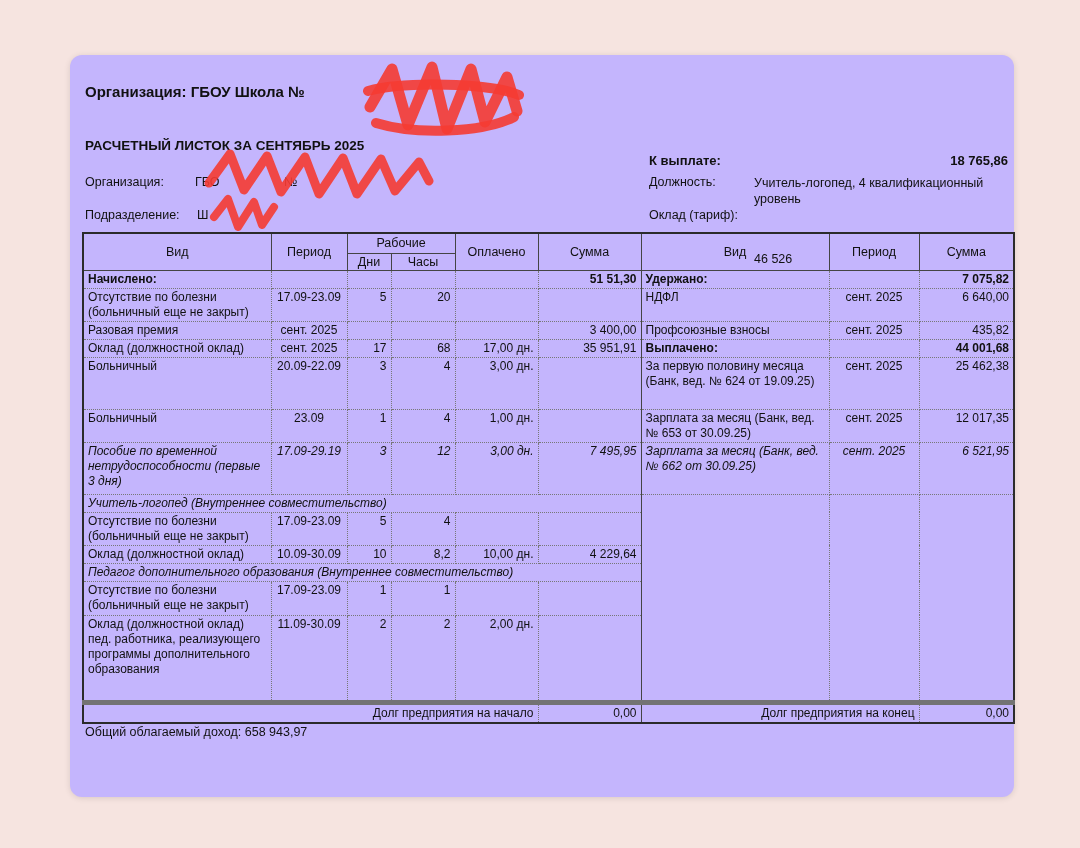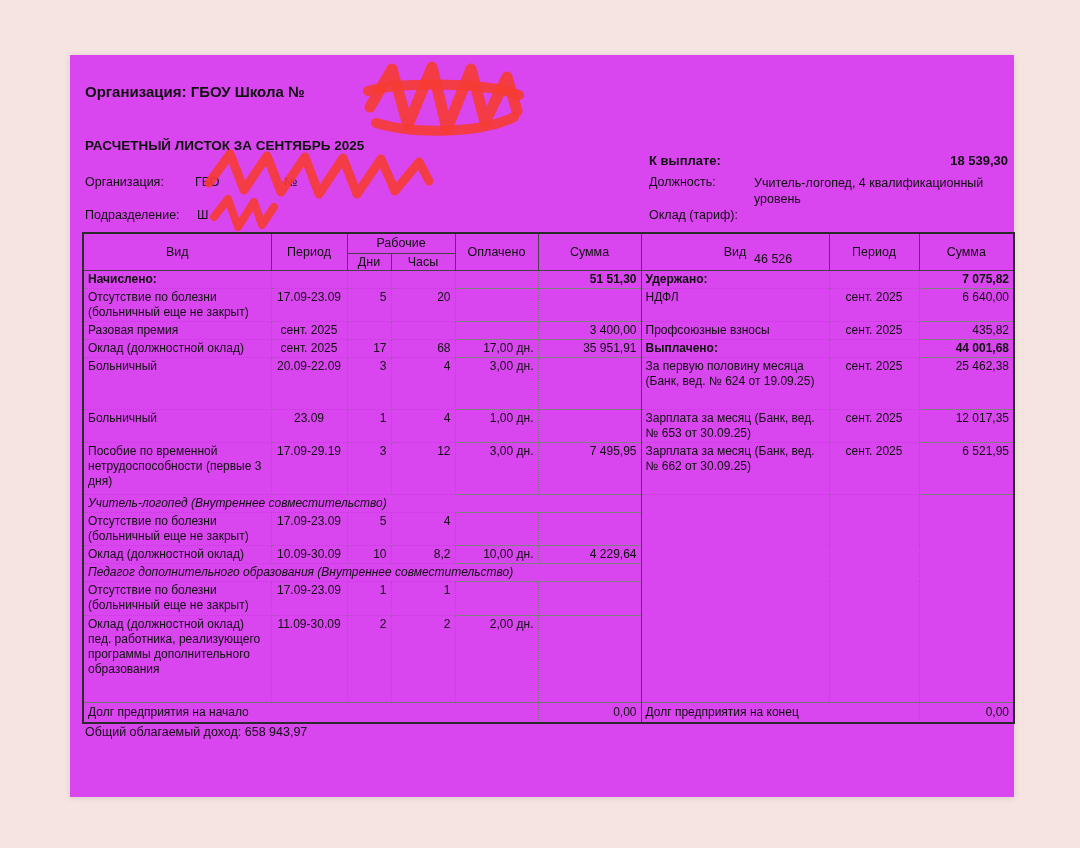--- a/index.html
+++ b/index.html
@@ -4,21 +4,21 @@
 <style>
   * { box-sizing: border-box; margin: 0; padding: 0; }
   html,body { width:1080px; height:848px; }
   body {
     background:#f6e4e0;
     font-family:"Liberation Sans", sans-serif;
     position:relative; overflow:hidden; color:#111;
   }
   .page {
     position:absolute; left:70px; top:55px; width:944px; height:742px;
-    background:#d946ef; border-radius:0;
+    background:#c4b5fd; border-radius:12px;
     box-shadow:0 1px 6px rgba(0,0,0,.12);
   }
   .abs { position:absolute; }
   .org-title { left:15px; top:28px; font-size:15px; font-weight:bold; }
   .doc-title { left:15px; top:83px; font-size:13.5px; font-weight:bold; }
   .lbl { font-size:12.5px; }
   .val { font-size:12.5px; }
   .meta-org-label { left:15px; top:120px; }
   .meta-org-val   { left:125px; top:120px; }
   .meta-org-val2  { left:214px; top:120px; }
@@ -40,21 +40,21 @@
   }
   #payslip-table td {
     border:1px dotted #787878; padding:1px 4px;
     vertical-align:top; line-height:15px; overflow:hidden;
   }
   #payslip-table .dv { border-left:1px solid #444; }
   #payslip-table .b { font-weight:bold; }
   #payslip-table .num { text-align:right; }
   #payslip-table .ctr { text-align:center; }
   #payslip-table .section { font-style:italic; }
-  #payslip-table tr.footer td { border-top:1px solid #737373; vertical-align:middle; }
+  #payslip-table tr.footer td { border-top:5px solid #737373; vertical-align:middle;text-align:right; }
   .summary-line { left:15px; top:670px; font-size:12.5px; }
   .redact { position:absolute; left:0; top:0; width:944px; height:742px; pointer-events:none; }
   .redact path { stroke-linecap:round; stroke-linejoin:round; fill:none; }
 </style>
 </head>
 <body>
 
 <div class="page">
 
   <div class="abs org-title">Организация: ГБОУ Школа №</div>
@@ -62,21 +62,21 @@
 
   <div class="abs lbl meta-org-label">Организация:</div>
   <div class="abs val meta-org-val">ГБО</div>
   <div class="abs val meta-org-val2">№</div>
 
   <div class="abs lbl meta-div-label">Подразделение:</div>
   <div class="abs val meta-div-val">Ш</div>
 
   <div class="abs payout-row">
     <span>К выплате:</span>
-    <span>18 539,30</span>
+    <span>18 765,86</span>
   </div>
   <div class="abs lbl pos-label">Должность:</div>
   <div class="abs val pos-value">Учитель-логопед, 4 квалификационный уровень</div>
   <div class="abs lbl tar-label">Оклад (тариф):</div>
   <div class="abs val tar-value">46 526</div>
 
   <table id="payslip-table">
       <colgroup>
         <col style="width: 188px;">
         <col style="width: 76px;">
@@ -164,21 +164,21 @@
           <td class="vid">Больничный</td>
           <td class="ctr">23.09</td>
           <td class="num">1</td>
           <td class="num">4</td>
           <td class="num">1,00 дн.</td>
           <td class="num"></td>
           <td class="vid dv">Зарплата за месяц (Банк, вед. № 653 от 30.09.25)</td>
           <td class="ctr">сент. 2025</td>
           <td class="num">12 017,35</td>
         </tr>
-        <tr style="height: 52px;">
+        <tr style="height: 52px; font-style: italic;">
           <td class="vid">Пособие по временной нетрудоспособности (первые 3 дня)</td>
           <td class="ctr">17.09-29.19</td>
           <td class="num">3</td>
           <td class="num">12</td>
           <td class="num">3,00 дн.</td>
           <td class="num">7 495,95</td>
           <td class="vid dv">Зарплата за месяц (Банк, вед. № 662 от 30.09.25)</td>
           <td class="ctr">сент. 2025</td>
           <td class="num">6 521,95</td>
         </tr>

